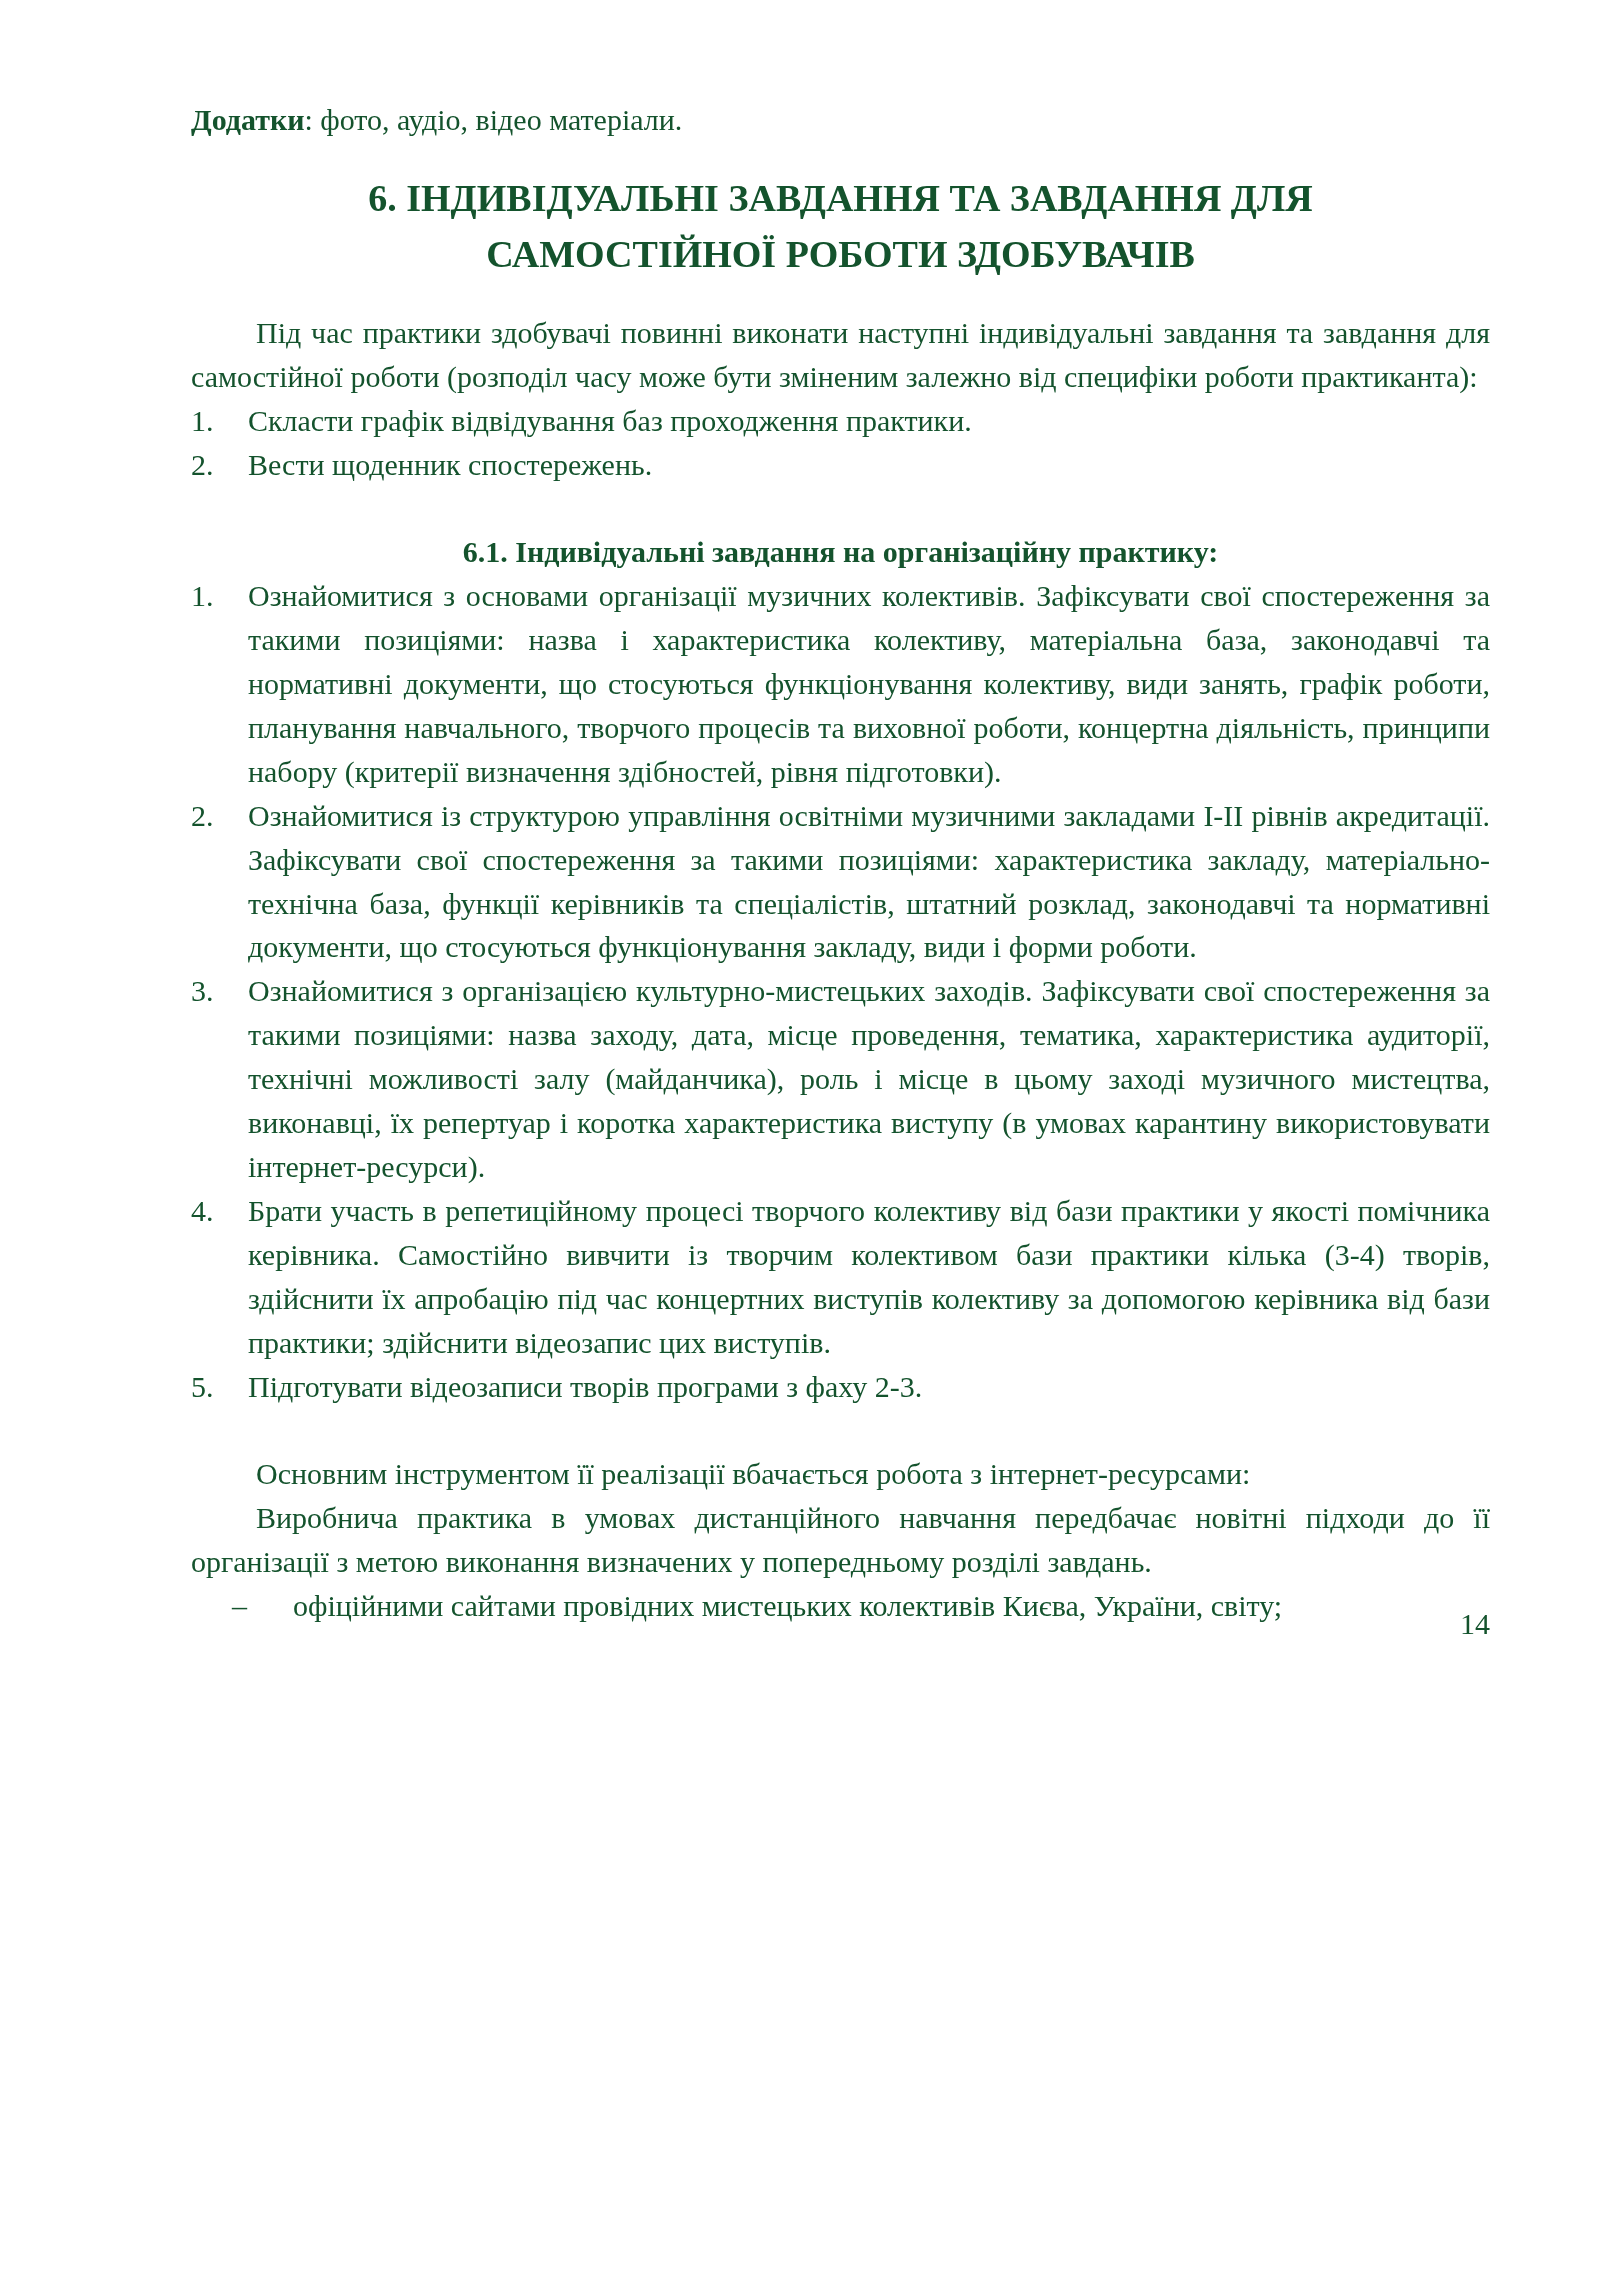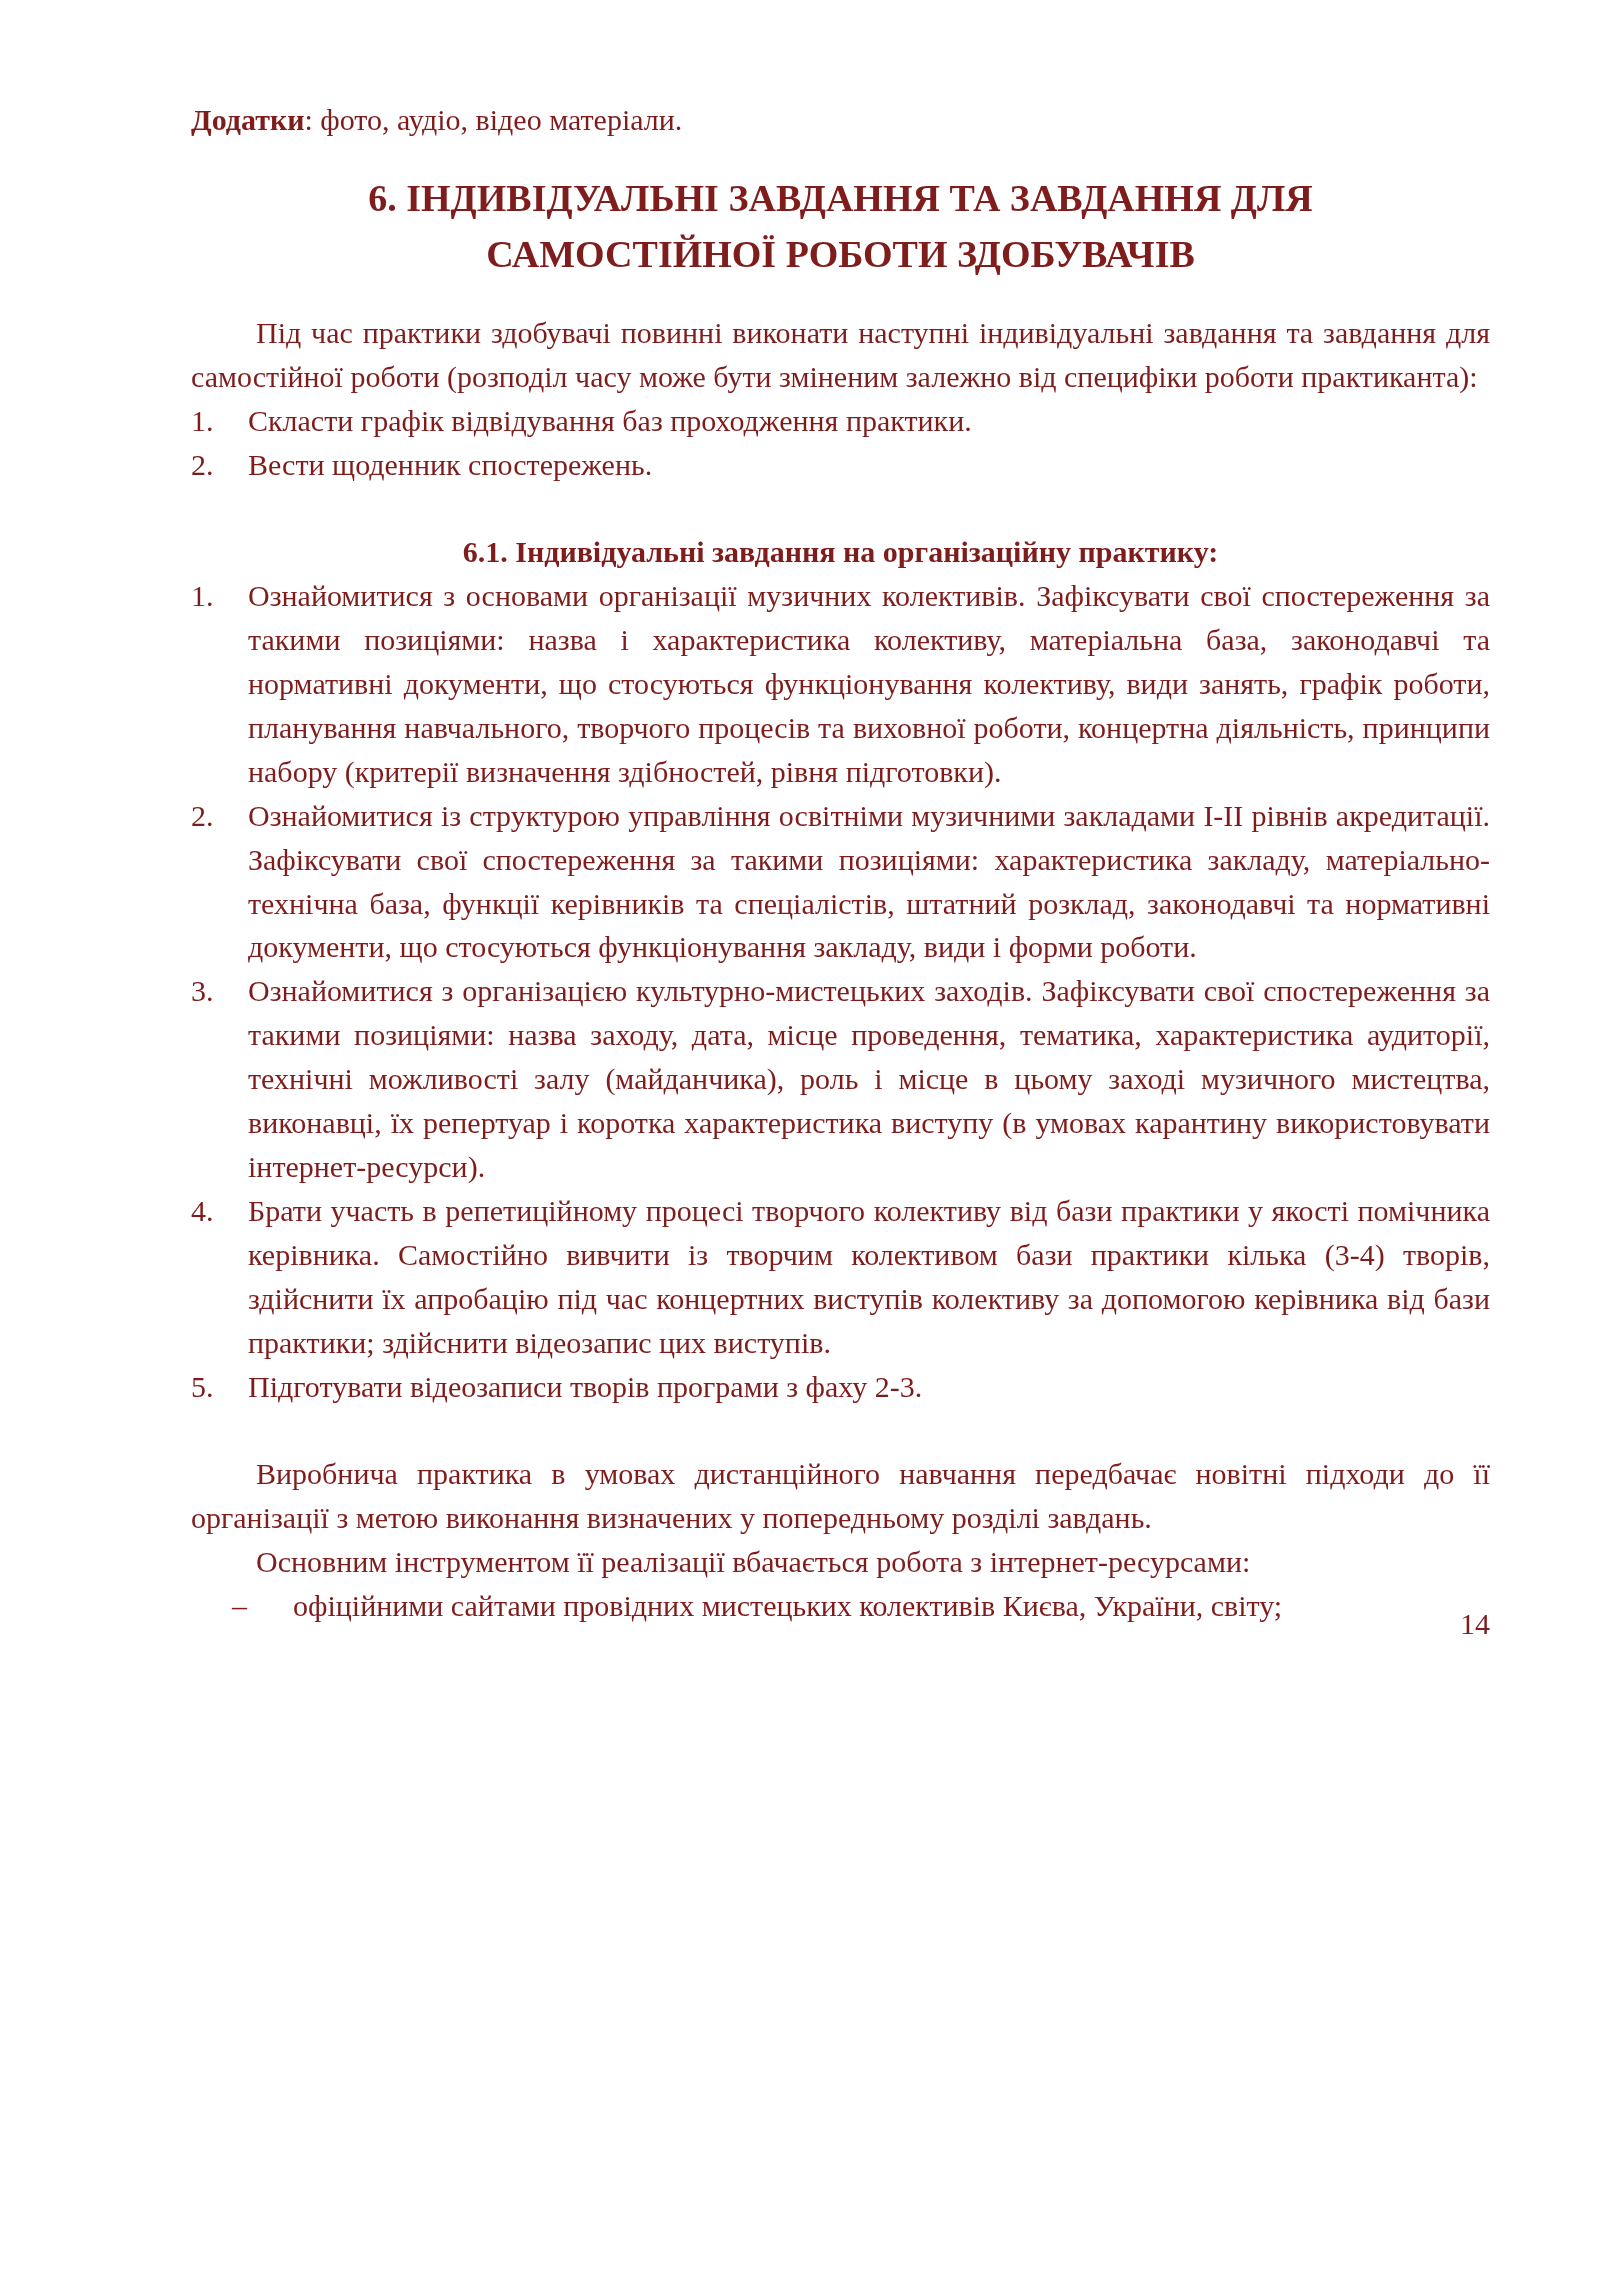--- a/index.html
+++ b/index.html
@@ -7,21 +7,21 @@
     padding: 0;
     background: #ffffff;
   }
   .page {
     position: relative;
     width: 1621px;
     height: 1749px;
     background: #ffffff;
     box-sizing: border-box;
     font-family: "Liberation Serif", "DejaVu Serif", serif;
-    color: #7f1d1d;
+    color: #14532d;
     overflow: hidden;
   }
   .content {
     position: absolute;
     left: 191px;
     top: 98px;
     width: 1299px;
   }
   p {
     margin: 0;
@@ -168,23 +168,23 @@
       </li>
       <li>
         <span class="marker">5.</span>
         <span class="body">Підготувати відеозаписи творів програми з фаху 2-3.</span>
       </li>
     </ol>
 
     <div class="spacer-md"></div>
 
 
+    <p class="indent">Основним інструментом її реалізації вбачається робота з інтернет-ресурсами:</p>
+
     <p class="indent">Виробнича практика в умовах дистанційного навчання передбачає новітні підходи до її організації з метою виконання визначених у попередньому розділі завдань.</p>
-
-    <p class="indent">Основним інструментом її реалізації вбачається робота з інтернет-ресурсами:</p>
 
     <ul class="dashlist">
       <li>
         <span class="marker">–</span>
         <span class="body">офіційними сайтами провідних мистецьких колективів Києва, України, світу;</span>
       </li>
     </ul>
 
   </div>
 

